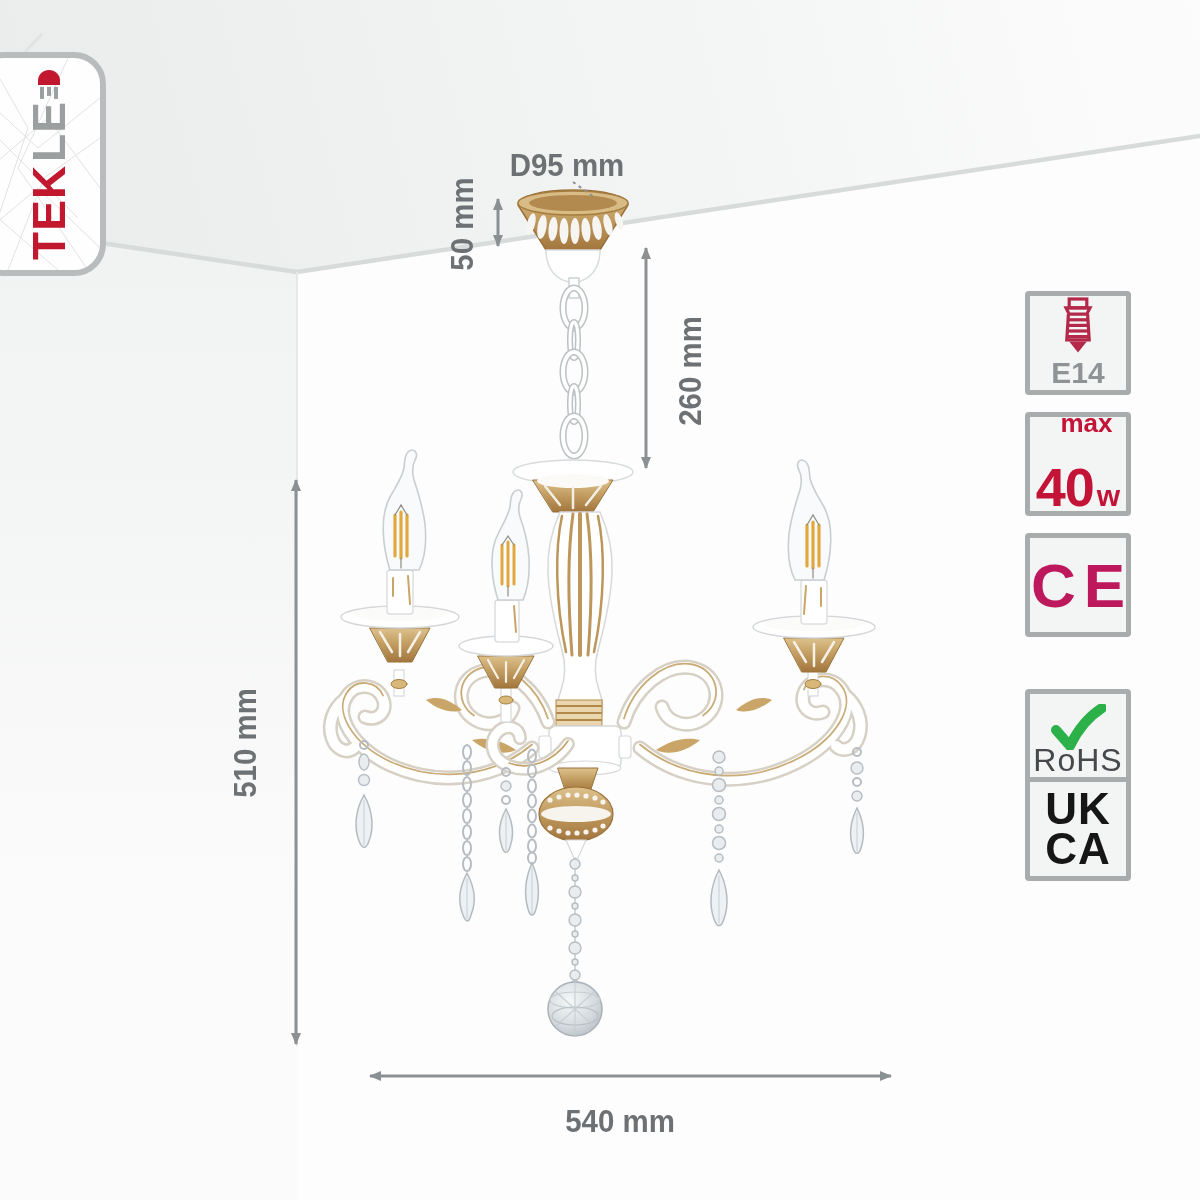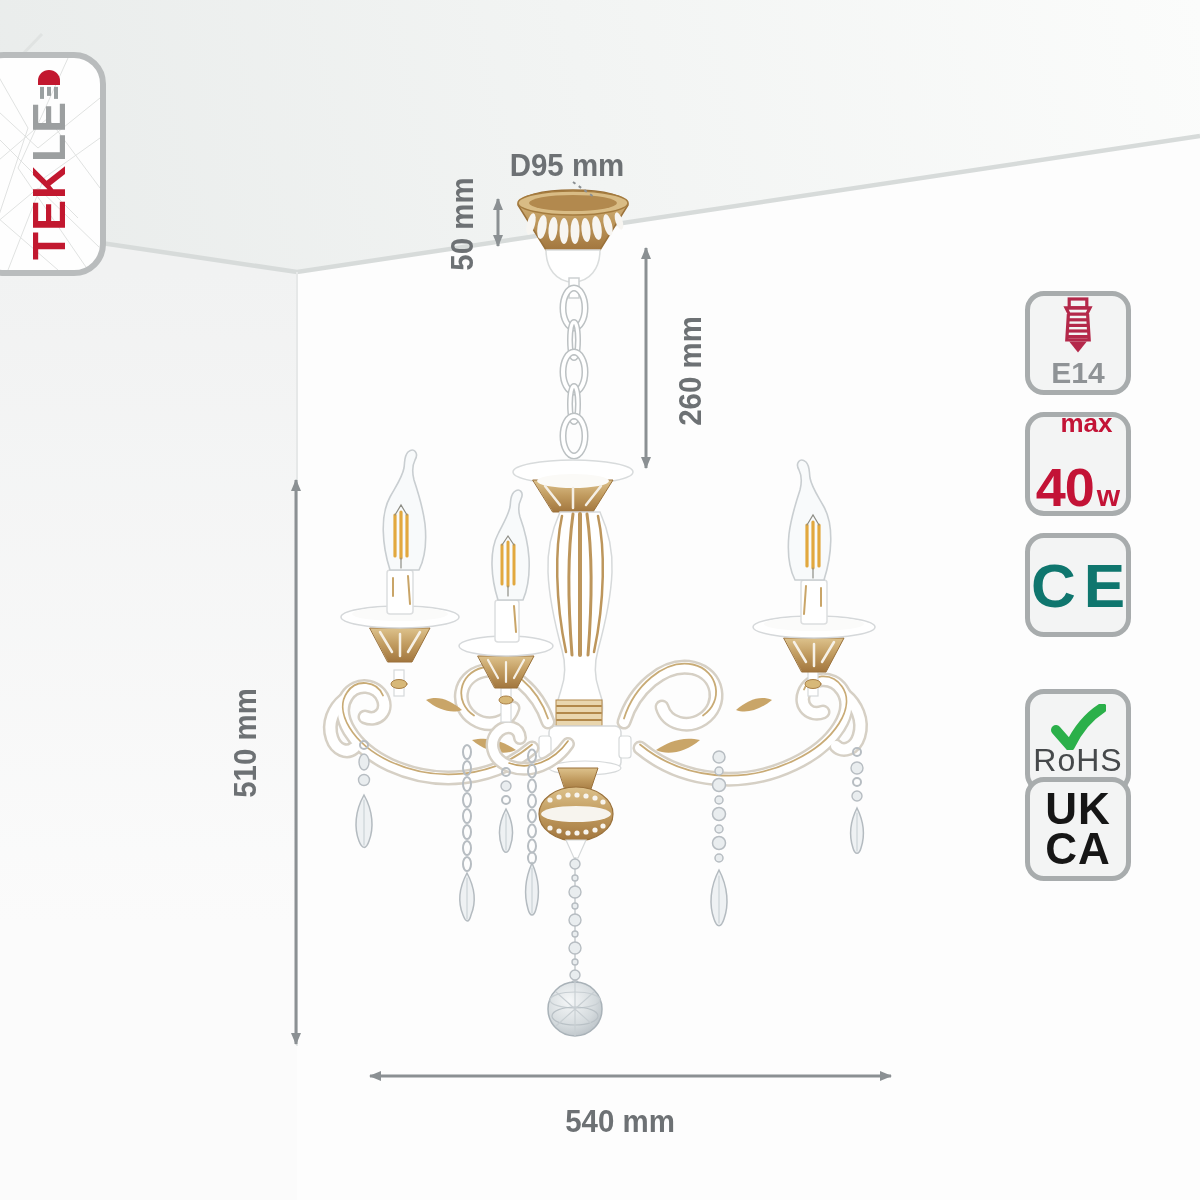--- a/index.html
+++ b/index.html
@@ -18,28 +18,28 @@
       background:#fefefe;border:6px solid #b9bcbd;border-radius:32px;z-index:6;overflow:hidden;}
   .logo-web{position:absolute;left:0;top:0;width:100%;height:100%;}
   .logo-text{position:absolute;left:58%;top:50%;transform:translate(-50%,-50%) rotate(-90deg);
       display:flex;align-items:center;gap:3px;font:700 46px "Liberation Sans",sans-serif;letter-spacing:1px;}
   .logo-red{color:#c2182f;}
   .logo-gray{color:#9c9fa0;}
   .diode{transform:rotate(90deg);display:block;}
 
   
   .badge{position:absolute;left:1025px;width:106px;height:104px;background:#f3f4f4;
-      border:5px solid #a8acad;border-radius:19px;box-sizing:border-box;z-index:6;
+      border:5px solid #a8acad;border-radius:4px;box-sizing:border-box;z-index:6;
       display:flex;flex-direction:column;align-items:center;justify-content:center;}
   .badge-e14-label{font:700 30px "Liberation Sans",sans-serif;color:#8f9396;margin-top:-2px;}
   .pw-max{font:700 26px "Liberation Sans",sans-serif;color:#c31336;line-height:1;margin-left:17px;}
   .pw-row{display:flex;align-items:baseline;line-height:1;margin-top:20px;justify-content:flex-end;}
   .pw-val{font:700 54px "Liberation Sans",sans-serif;color:#c31336;letter-spacing:-1px;}
   .pw-unit{font:700 30px "Liberation Sans",sans-serif;color:#c31336;margin-left:3px;}
-  .ce-label{font:700 62px "Liberation Sans",sans-serif;color:#0f766e;letter-spacing:8px;
+  .ce-label{font:700 62px "Liberation Sans",sans-serif;color:#be185d;letter-spacing:8px;
       margin-right:-8px;}
   .rohs-label{font:400 32px "Liberation Sans",sans-serif;color:#46494b;margin-top:-8px;letter-spacing:1px;}
   .ukca{font:700 44px "Liberation Sans",sans-serif;color:#161616;line-height:.92;letter-spacing:1px;}
 </style>
 </head>
 <body>
 
 <svg id="scene" viewBox="0 0 1200 1200" xmlns="http://www.w3.org/2000/svg">
   <defs>
     <linearGradient id="ceilGrad" gradientUnits="userSpaceOnUse" x1="0" y1="300" x2="1200" y2="0">

